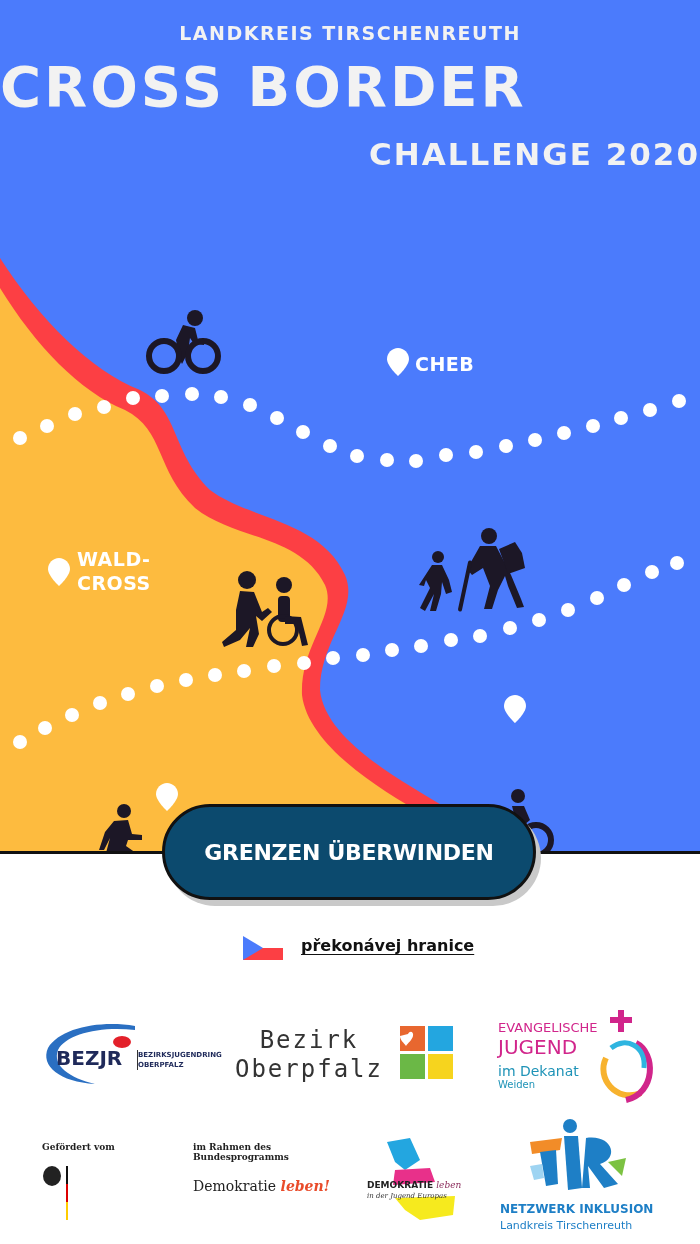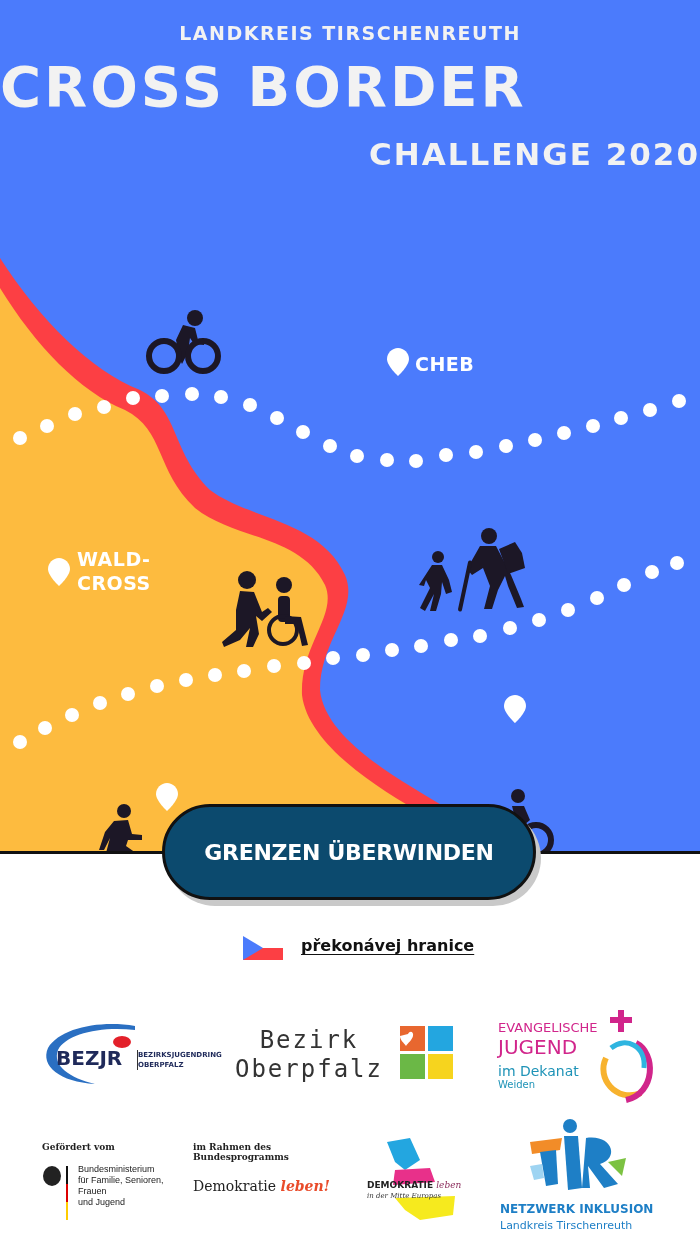--- a/index.html
+++ b/index.html
@@ -238,46 +238,41 @@
 </div>
 
 <div class="logo" style="left:42px;top:1142px;width:140px;height:80px">
   <div class="small-caption">Gefördert vom</div>
   <svg style="position:absolute;left:0;top:22px" width="40" height="60" viewBox="0 0 40 60">
     <ellipse cx="10" cy="12" rx="9" ry="10" fill="#222"></ellipse>
     <rect x="24" y="2" width="2" height="18" fill="#111"></rect>
     <rect x="24" y="20" width="2" height="18" fill="#dd0000"></rect>
     <rect x="24" y="38" width="2" height="18" fill="#ffcc00"></rect>
   </svg>
-  <div style="position:absolute;left:36px;top:22px;font-family:'Liberation Sans',sans-serif;font-size:9px;line-height:11px;color:#222">
-    <div>Bundesministerium</div>
-    <div>für Familie, Senioren, Frauen</div>
-    <div>und Jugend</div>
-  </div>
 </div>
 
 <div class="logo" style="left:193px;top:1142px;width:150px;height:60px">
   <div class="small-caption">im Rahmen des Bundesprogramms</div>
   <div style="position:absolute;left:0;top:36px;font-family:'DejaVu Serif',serif;font-size:14px;color:#222;white-space:nowrap">
     <span>Demokratie</span>
     <span style="font-style:italic;font-weight:bold;color:#e94b2a">leben!</span>
   </div>
 </div>
 
 <div class="logo" style="left:365px;top:1130px;width:110px;height:95px">
   <svg width="110" height="95" viewBox="0 0 110 95">
     <path d="M22,12 L45,8 L55,30 L40,40 L30,32 Z" fill="#23a6e0"></path>
     <path d="M30,40 L65,38 L70,52 L28,55 Z" fill="#e8308a"></path>
     <path d="M30,68 L90,66 L88,85 L55,90 L40,80 Z" fill="#f6ea1e"></path>
   </svg>
   <div style="position:absolute;left:2px;top:50px;font-family:'DejaVu Sans',sans-serif;font-weight:bold;font-size:9px;color:#222;white-space:nowrap">
     <span>DEMOKRATIE</span>
     <span style="font-family:'DejaVu Serif',serif;font-style:italic;font-weight:normal;color:#8a2a5a">leben</span>
   </div>
-  <div style="position:absolute;left:2px;top:62px;font-family:'DejaVu Serif',serif;font-style:italic;font-size:7px;color:#333">in der Mitte Europas</div>
+  <div style="position:absolute;left:2px;top:62px;font-family:'DejaVu Serif',serif;font-style:italic;font-size:7px;color:#333">in der Jugend Europas</div>
 </div>
 
 <div class="logo" style="left:496px;top:1118px;width:160px;height:120px">
   <svg style="position:absolute;left:26px;top:0" width="110" height="80" viewBox="0 0 110 80">
     <circle cx="48" cy="8" r="7" fill="#1e7fc6"></circle>
     <path d="M8,24 L40,20 L38,32 L10,36 Z" fill="#f28c28"></path>
     <path d="M18,34 L34,32 L36,66 L24,68 Z" fill="#1e7fc6"></path>
     <path d="M42,18 L56,18 L60,70 L46,72 Z" fill="#1e7fc6"></path>
     <path d="M64,20 C90,16 98,40 78,46 L96,66 L82,70 L66,48 L68,70 L60,70 Z" fill="#1e7fc6"></path>
     <path d="M86,44 L104,40 L100,58 Z" fill="#7cc242"></path>

